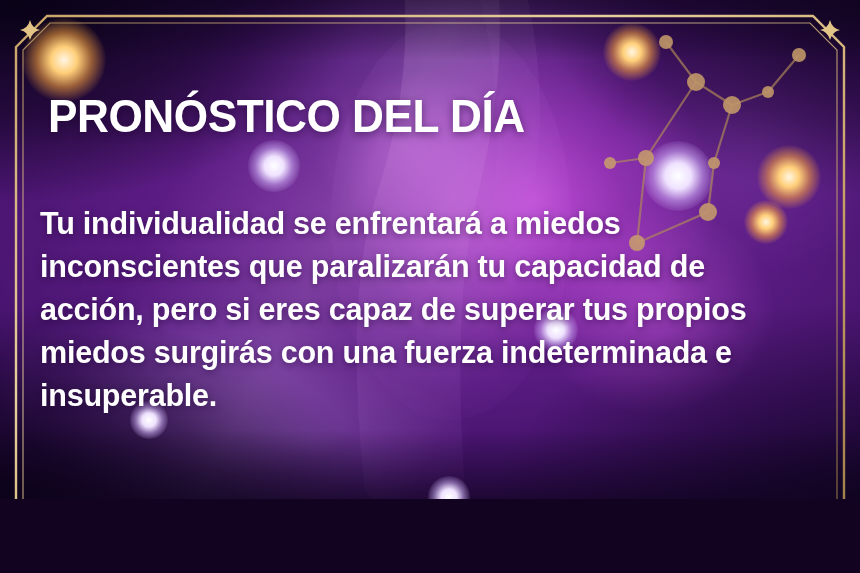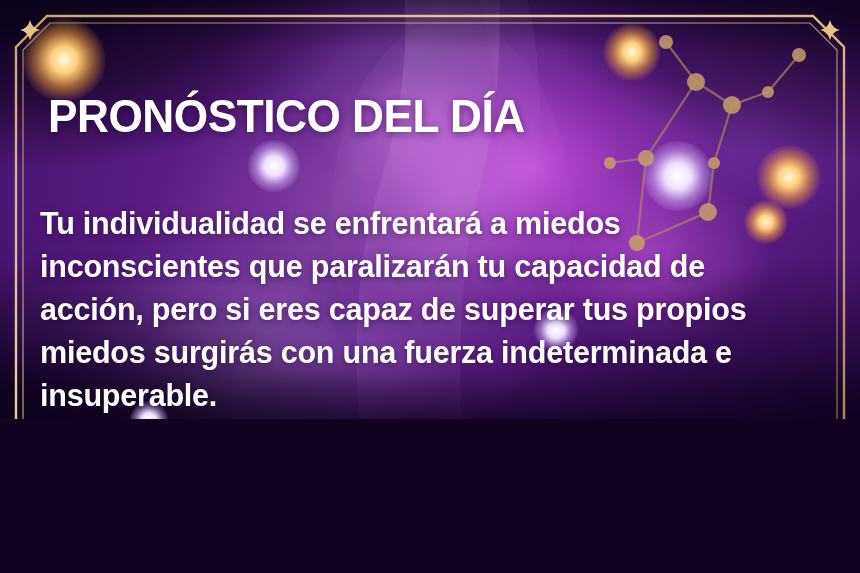--- a/index.html
+++ b/index.html
@@ -7,21 +7,21 @@
 
   html,body{
     width:860px; height:573px;
     overflow:hidden;
     background:#120320;
     font-family:"Liberation Sans", sans-serif;
   }
 
   #card{
     position:relative;
-    width:860px; height:419px;
+    width:860px; height:499px;
     overflow:hidden;
     background:#1a0630;
   }
 
   
   .bg-layer{ position:absolute; inset:0; pointer-events:none; }
 
   
   #bg-base{
     background:

